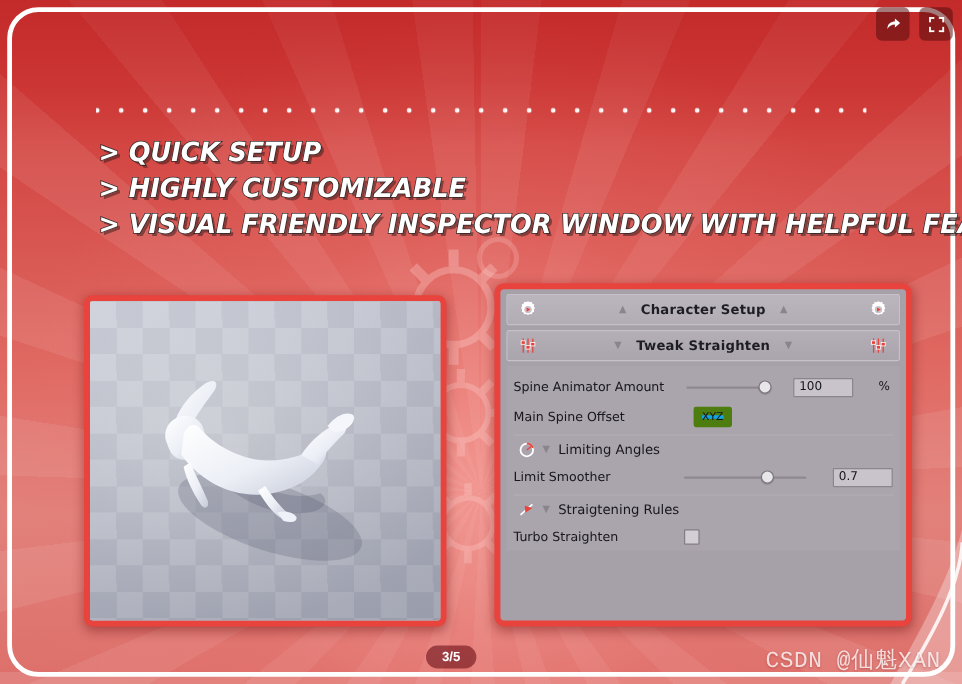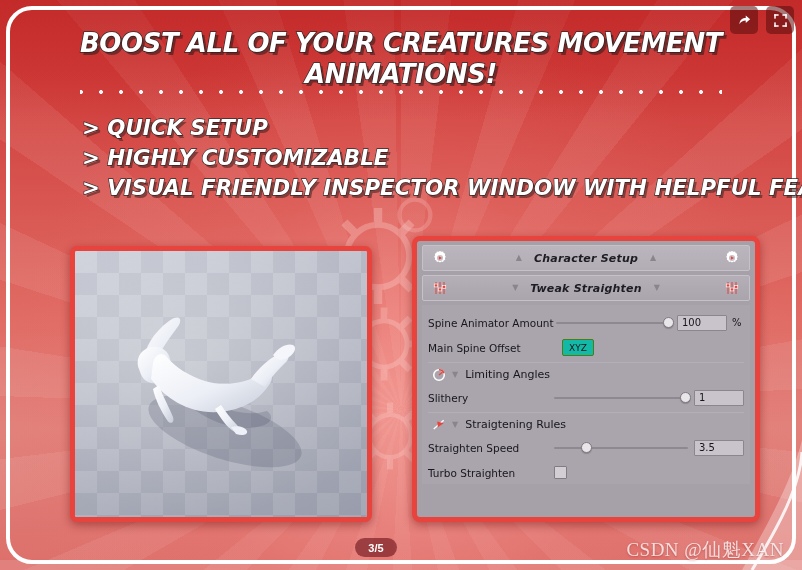--- a/index.html
+++ b/index.html
@@ -167,33 +167,34 @@
     position:relative;
   }
   .hdr-row.second {
     background:linear-gradient(180deg,#b4aeb7,#aaa4ad);
   }
   .hdr-ic { width:34px; display:flex; align-items:center; justify-content:center; }
   .hdr-mid {
     flex:1; display:flex; align-items:center; justify-content:center; gap:12px;
   }
   .hdr-title {
-    font-size:11px; font-weight:bold; color:#1d1d22; letter-spacing:.2px;font-style:italic;
+    font-size:11px; font-weight:bold; color:#1d1d22; letter-spacing:.2px;
   }
   .tri { font-size:8px; color:#8a848d; line-height:1; }
 
   .body-area {
     background:#aaa4ad;
     padding:6px 6px 0 6px;
   }
 
   .field-row {
     display:flex; align-items:center;
     height:23px;
     margin-bottom:2px;
+    gap:16px;
   }
   .fl {
     font-size:10.5px; color:#17171c;
     width:128px; flex:none;
     white-space:nowrap;
   }
   .fl.ind { width:126px; }
 
   .slider {
     flex:1; height:16px; position:relative; margin-right:6px;
@@ -215,22 +216,22 @@
     background:#c9c4cb;
     border:1px solid #8b858d;
     border-radius:1px;
     font-size:10px; color:#15151a;
     display:flex; align-items:center;
     padding-left:4px;
   }
   .pct { font-size:10px; color:#15151a; margin-left:5px; width:12px; }
   .btn-xyz {
     width:32px; height:17px; flex:none;
-    background:#14b8a6;
-    border:1px solid #4d7c0f;
+    background:#0ea5e9;
+    border:7px solid #4d7c0f;
     border-radius:2px;
     font-size:9px; color:#15151a;
     display:flex; align-items:center; justify-content:center;
     margin-left:6px;
     cursor:pointer;
   }
   .textbox {
     flex:1; height:17px;
     background:#cac5cc;
     border:1px solid #8b858d;
@@ -266,21 +267,21 @@
     display:flex; align-items:center; justify-content:center;
     font-size:11px; color:#fff; font-weight:bold;
     z-index:30;
   }
   #watermark {
     position:absolute; right:18px; top:537px;
     font-size:19px;
     color:rgba(255,255,255,.78);
     text-shadow:0 1px 2px rgba(120,20,20,.35);
     z-index:30;
-    font-family:Liberation Serif, serif;
+    font-family:Liberation Mono, monospace;
     letter-spacing:.5px;
   }
 </style>
 </head>
 <body>
 
 <div id="stage">
 
   <div id="rays"></div>
   <div id="glow"></div>
@@ -368,23 +369,20 @@
             <rect x="19.6" y="2" width="2.4" height="7"></rect>
           <rect x="2" y="19.6" width="7" height="2.4"></rect>
             <rect x="2" y="15" width="2.4" height="7"></rect>
           <rect x="15" y="19.6" width="7" height="2.4"></rect>
             <rect x="19.6" y="15" width="2.4" height="7"></rect>
         </g>
       </svg>
     </div>
   </div>
 
-  <div id="headline">
-    <span class="ht">BOOST ALL OF YOUR CREATURES MOVEMENT ANIMATIONS!</span>
-  </div>
 
   <div id="dots"></div>
 
   <div id="bullets">
     <div class="bullet b1">&gt; QUICK SETUP</div>
     <div class="bullet b2">&gt; HIGHLY CUSTOMIZABLE</div>
     <div class="bullet b3">&gt; VISUAL FRIENDLY INSPECTOR WINDOW WITH HELPFUL FEATURES</div>
   </div>
 
   <div id="preview">
@@ -502,49 +500,41 @@
               <circle cx="12" cy="12" r="9" fill="none" stroke="#ffffff" stroke-width="2.6"></circle>
               <path d="M12 3 A9 9 0 0 1 20.5 9" fill="none" stroke="#e8433c" stroke-width="2.6"></path>
               <line x1="12" y1="12" x2="18" y2="7" stroke="#e8433c" stroke-width="2"></line>
             </svg>
           </div>
           <span class="sect-tri">▼</span>
           <span class="sect-title">Limiting Angles</span>
         </div>
 
 
-
         <div class="field-row">
-          <span class="fl ind">Slithery</span>
+          <span class="fl ind">Limit Smoother</span>
           <div class="slider">
             <div class="strack"></div>
-            <div class="sknob" style="left:98%;"></div>
+            <div class="sknob" style="left:68%;"></div>
           </div>
-          <div class="numbox">1</div>
-        </div>
+          <div class="numbox">0.7</div>
+        </div>
+
 
         <div class="sect-head">
           <div class="sect-ic">
             <svg width="14" height="14" viewBox="0 0 24 24">
               <path d="M3 19 L20 4" stroke="#ffffff" stroke-width="2.4" fill="none"></path>
               <path d="M9 6 L20 9 L10 16 Z" fill="#e8433c"></path>
             </svg>
           </div>
           <span class="sect-tri">▼</span>
           <span class="sect-title">Straigtening Rules</span>
         </div>
 
-        <div class="field-row">
-          <span class="fl ind">Straighten Speed</span>
-          <div class="slider">
-            <div class="strack"></div>
-            <div class="sknob" style="left:24%;"></div>
-          </div>
-          <div class="numbox">3.5</div>
-        </div>
 
         <div class="field-row">
           <span class="fl ind">Turbo Straighten</span>
           <div class="chk"></div>
         </div>
 
       </div>
     </div>
   </div>
 

